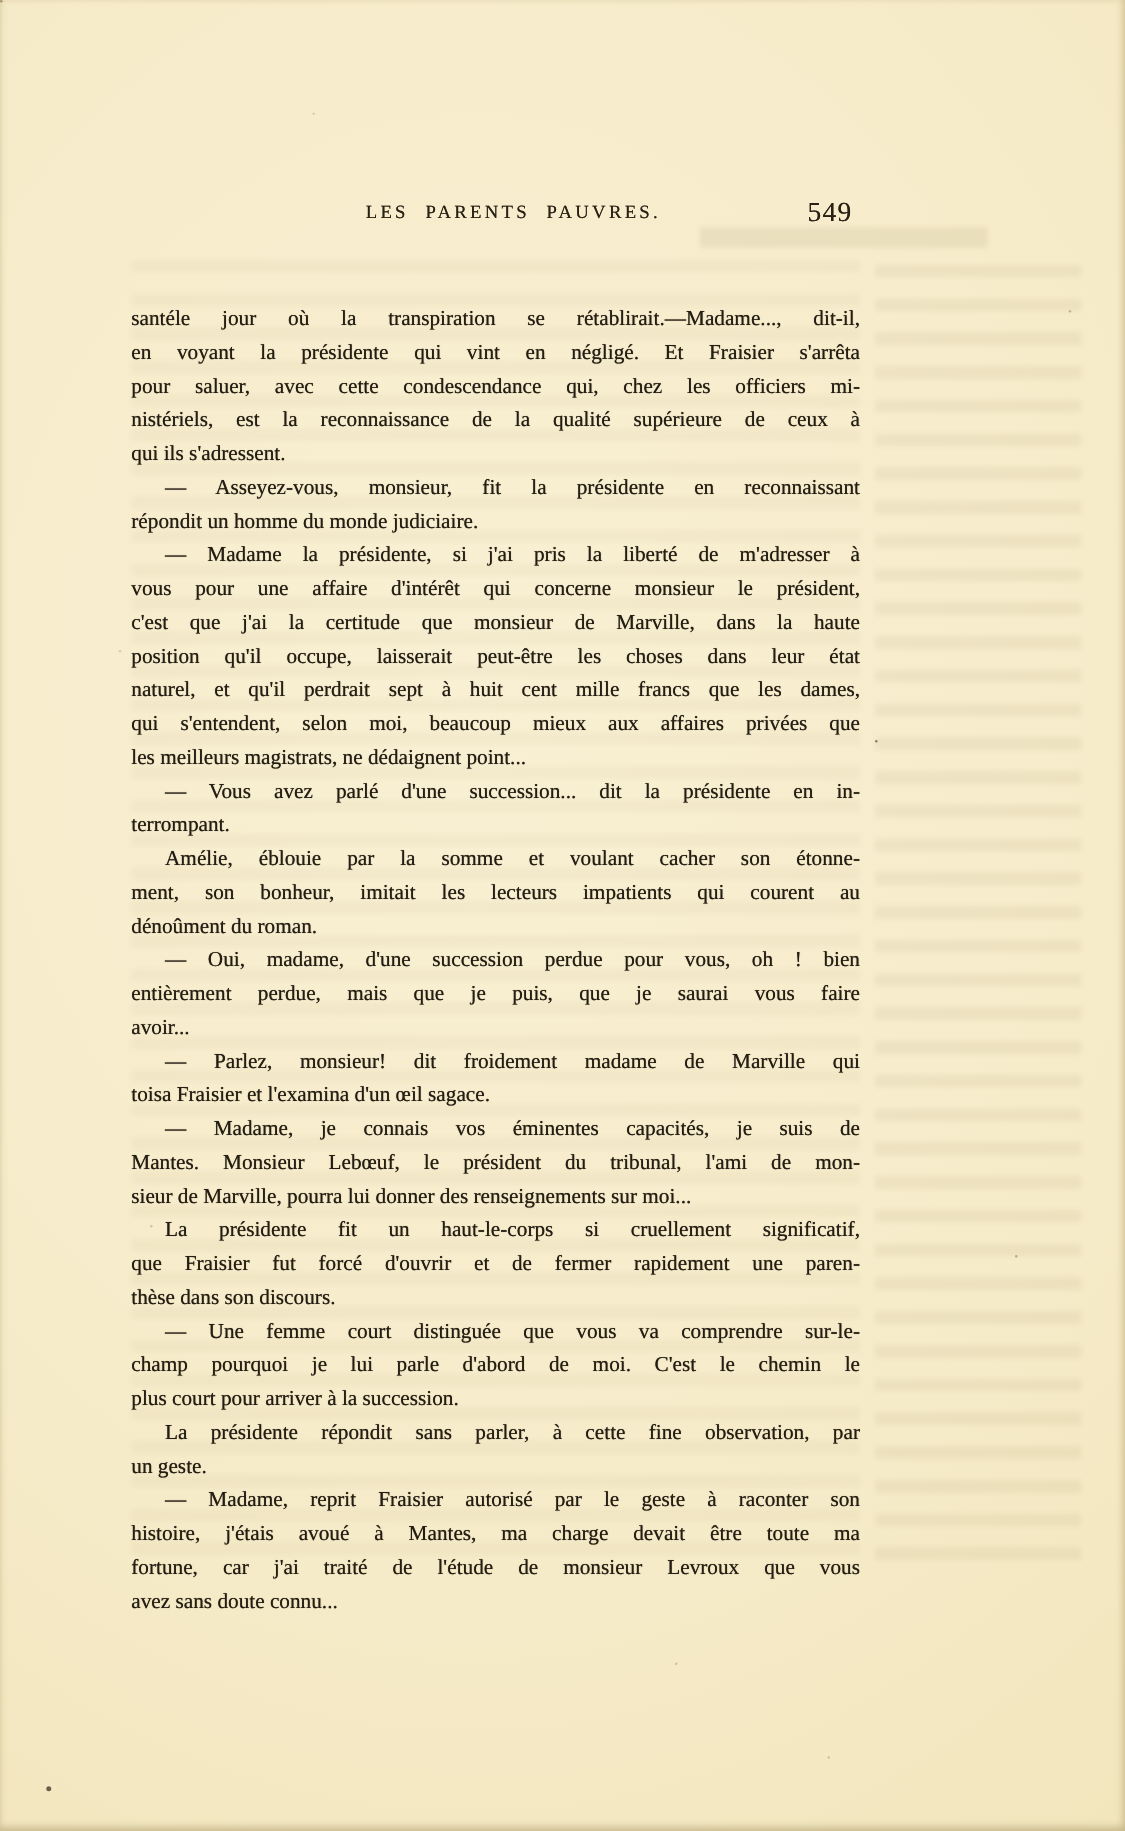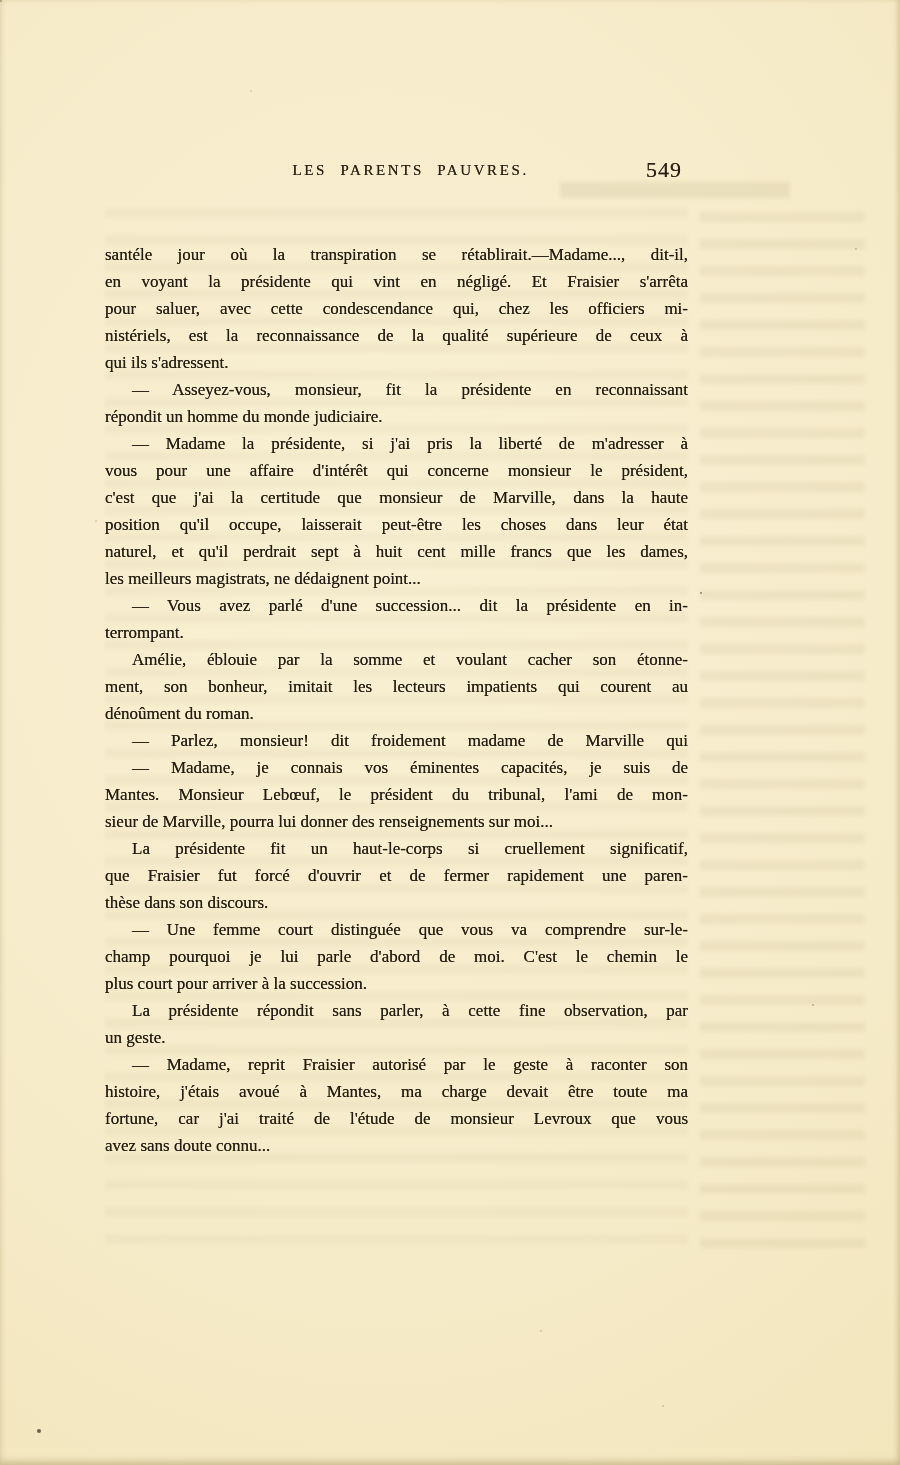--- a/index.html
+++ b/index.html
@@ -91,33 +91,40 @@
       <div>
         <div class="line ind">— Asseyez-vous, monsieur, fit la présidente en reconnaissant</div>
         <div class="line last">répondit un homme du monde judiciaire.</div>
       </div>
       <div>
         <div class="line ind">— Madame la présidente, si j'ai pris la liberté de m'adresser à</div>
         <div class="line">vous pour une affaire d'intérêt qui concerne monsieur le président,</div>
         <div class="line">c'est que j'ai la certitude que monsieur de Marville, dans la haute</div>
         <div class="line">position qu'il occupe, laisserait peut-être les choses dans leur état</div>
         <div class="line">naturel, et qu'il perdrait sept à huit cent mille francs que les dames,</div>
+        <div class="line">qui s'entendent, selon moi, beaucoup mieux aux affaires privées que</div>
         <div class="line last">les meilleurs magistrats, ne dédaignent point...</div>
       </div>
       <div>
         <div class="line ind">— Vous avez parlé d'une succession... dit la présidente en in-</div>
         <div class="line last">terrompant.</div>
       </div>
       <div>
         <div class="line ind">Amélie, éblouie par la somme et voulant cacher son étonne-</div>
         <div class="line">ment, son bonheur, imitait les lecteurs impatients qui courent au</div>
         <div class="line last">dénoûment du roman.</div>
       </div>
       <div>
+        <div class="line ind">— Oui, madame, d'une succession perdue pour vous, oh ! bien</div>
+        <div class="line">entièrement perdue, mais que je puis, que je saurai vous faire</div>
+        <div class="line last">avoir...</div>
+      </div>
+      <div>
         <div class="line ind">— Parlez, monsieur! dit froidement madame de Marville qui</div>
+        <div class="line last">toisa Fraisier et l'examina d'un œil sagace.</div>
       </div>
       <div>
         <div class="line ind">— Madame, je connais vos éminentes capacités, je suis de</div>
         <div class="line">Mantes. Monsieur Lebœuf, le président du tribunal, l'ami de mon-</div>
         <div class="line last">sieur de Marville, pourra lui donner des renseignements sur moi...</div>
       </div>
       <div>
         <div class="line ind">La présidente fit un haut-le-corps si cruellement significatif,</div>
         <div class="line">que Fraisier fut forcé d'ouvrir et de fermer rapidement une paren-</div>
         <div class="line last">thèse dans son discours.</div>

